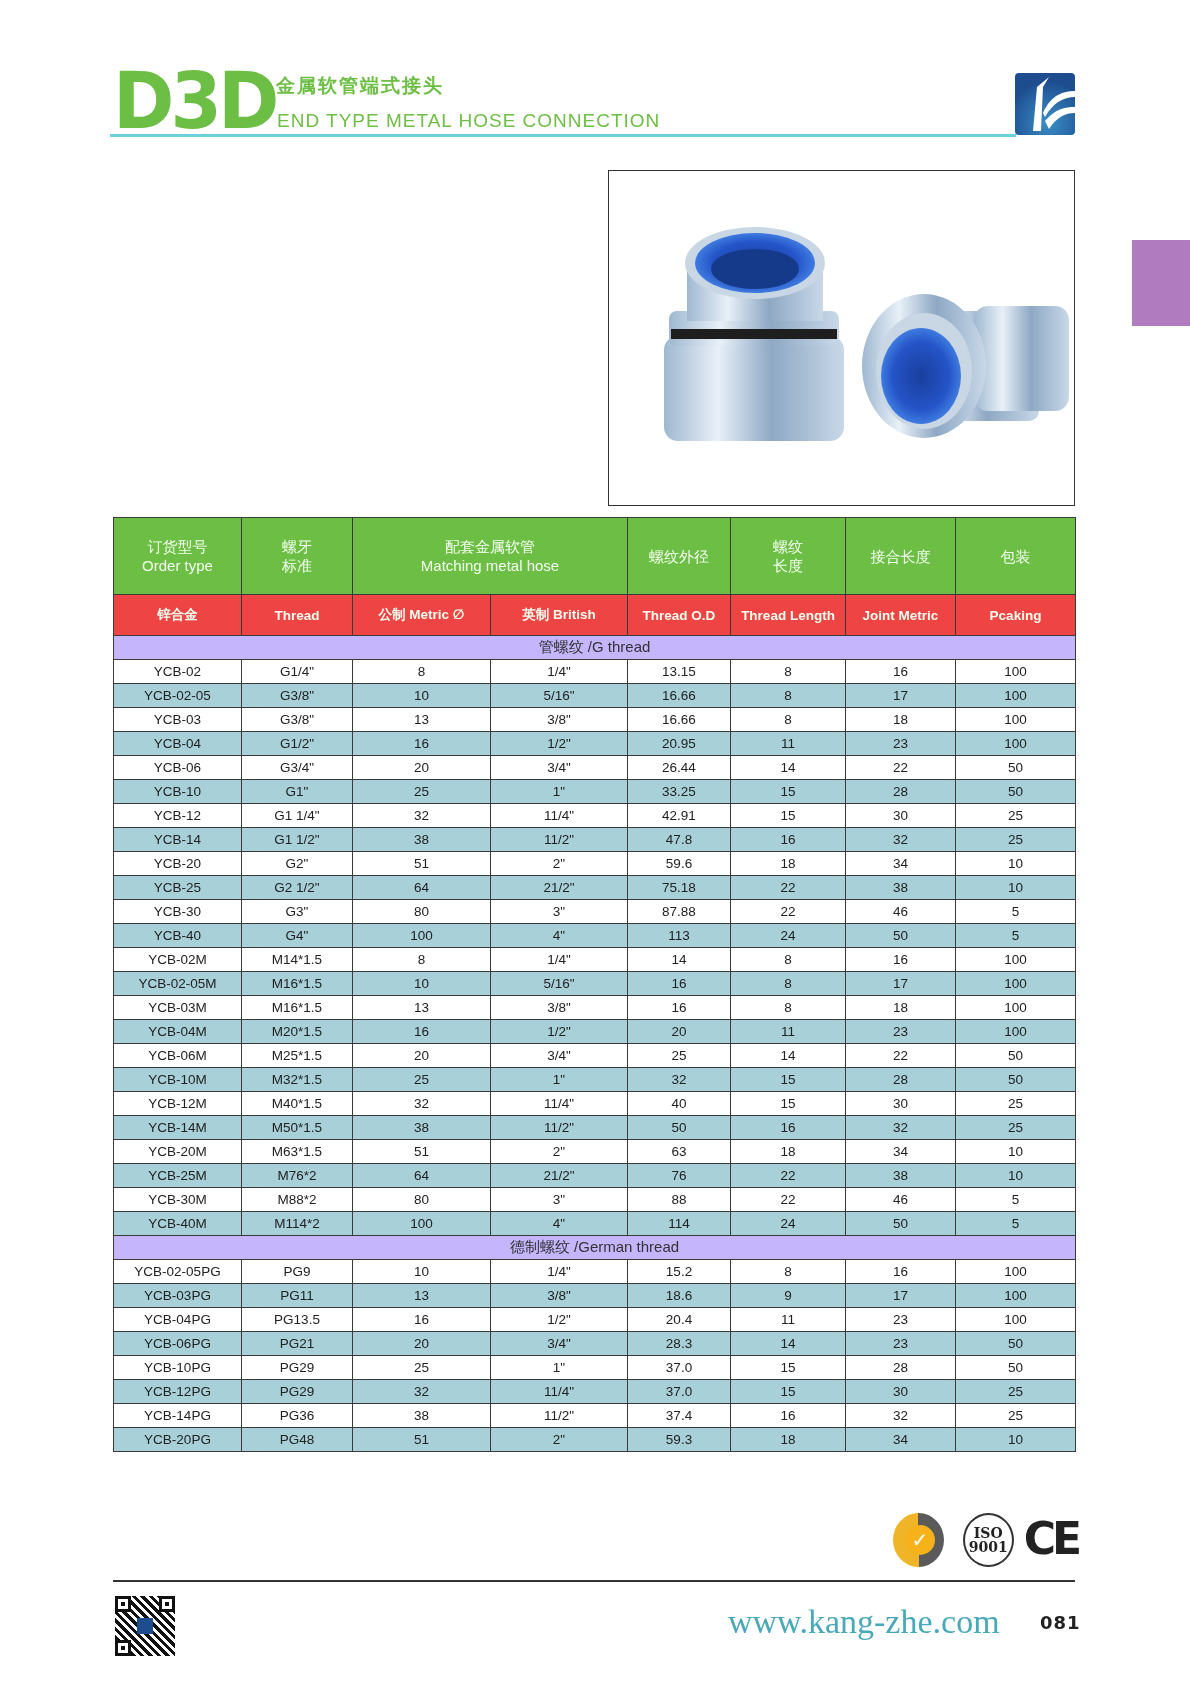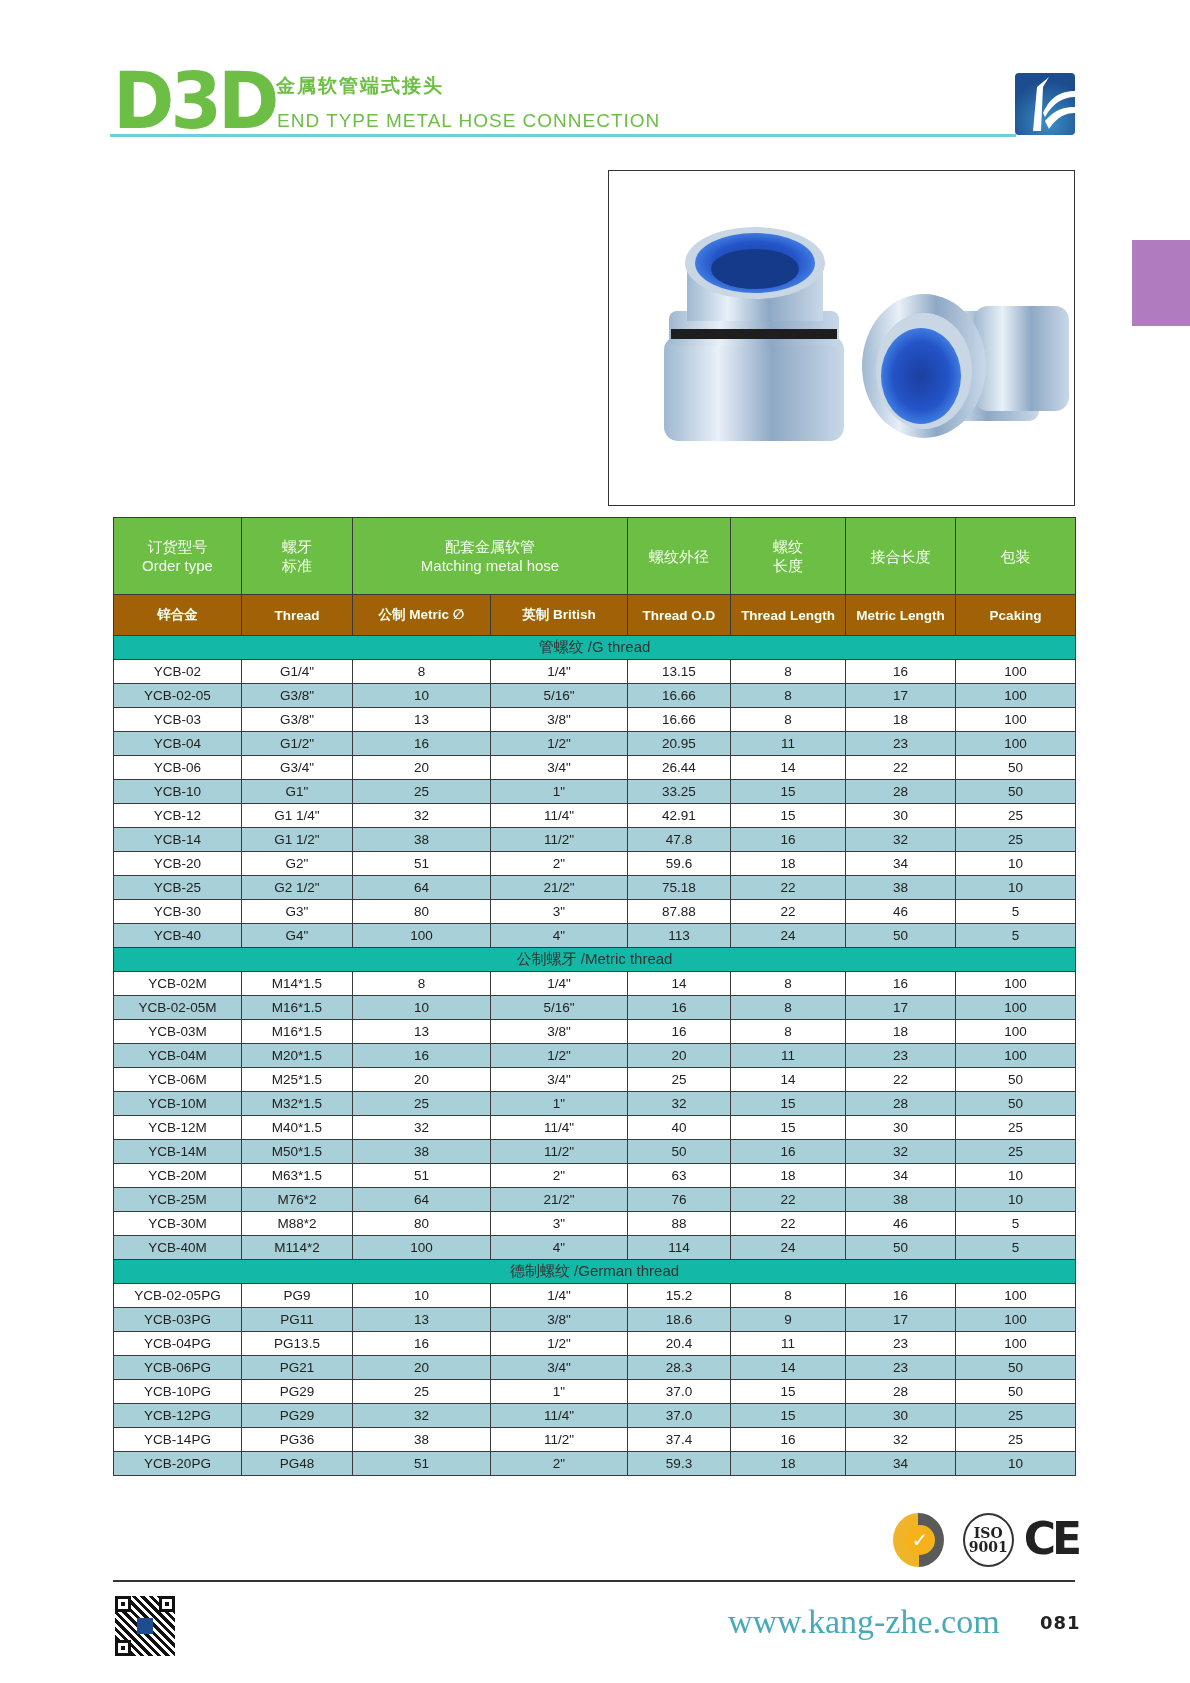--- a/index.html
+++ b/index.html
@@ -43,24 +43,24 @@
       border-collapse: collapse; table-layout: fixed; font-size: 13.5px; color: #222;
     }
     .spec-table td, .spec-table th {
       border: 1.5px solid #3a3a3a; text-align: center; padding: 0; overflow: hidden; white-space: nowrap;
     }
     .spec-table .h1 th {
       background: #6dbe45; color: #f4fff0; font-weight: normal; font-size: 15px; height: 76px; line-height: 19px;
       white-space: normal;
     }
     .spec-table .h2 th {
-      background: #a16207; color: #f4fff0; font-weight: bold; font-size: 13.5px; height: 40px;
+      background: #ef4444; color: #f4fff0; font-weight: bold; font-size: 13.5px; height: 40px;
     }
     .spec-table .sec td {
-      background: #14b8a6; height: 23px; font-size: 15px; color: #333;
+      background: #c4b5fd; height: 23px; font-size: 15px; color: #333;
     }
     .spec-table .row td { height: 23px; }
     .spec-table .row.alt td { background: #a8d0d8; }
     .spec-table .row td.pk { color: #222; }
     .certs {
       position: absolute; left: 893px; top: 1507px; width: 185px; height: 66px; display: flex; gap: 10px; align-items: center;
     }
     .cert { width: 54px; height: 54px; border-radius: 50%; position: relative; }
     .cert-sgs { background: conic-gradient(#5a5a5a 0 50%, #f0b429 50% 100%); }
     .cert-sgs .inner {
@@ -169,21 +169,21 @@
       <th><span>接合长度</span></th>
       <th><span>包装</span></th>
     </tr>
     <tr class="h2">
       <th>锌合金</th>
       <th>Thread</th>
       <th>公制 Metric ∅</th>
       <th>英制 British</th>
       <th>Thread O.D</th>
       <th>Thread Length</th>
-      <th>Metric Length</th>
+      <th>Joint Metric</th>
       <th>Pcaking</th>
     </tr>
   </thead>
   <tbody id="table-body">
       <tr class="sec">
         <td colspan="8">管螺纹 /G thread</td>
       </tr>
       <tr class="row">
         <td>YCB-02</td>
         <td>G1/4"</td>
@@ -296,23 +296,20 @@
       </tr>
       <tr class="row alt">
         <td>YCB-40</td>
         <td>G4"</td>
         <td>100</td>
         <td>4"</td>
         <td>113</td>
         <td>24</td>
         <td>50</td>
         <td class="pk">5</td>
-      </tr>
-      <tr class="sec">
-        <td colspan="8">公制螺牙 /Metric thread</td>
       </tr>
       <tr class="row">
         <td>YCB-02M</td>
         <td>M14*1.5</td>
         <td>8</td>
         <td>1/4"</td>
         <td>14</td>
         <td>8</td>
         <td>16</td>
         <td class="pk">100</td>

